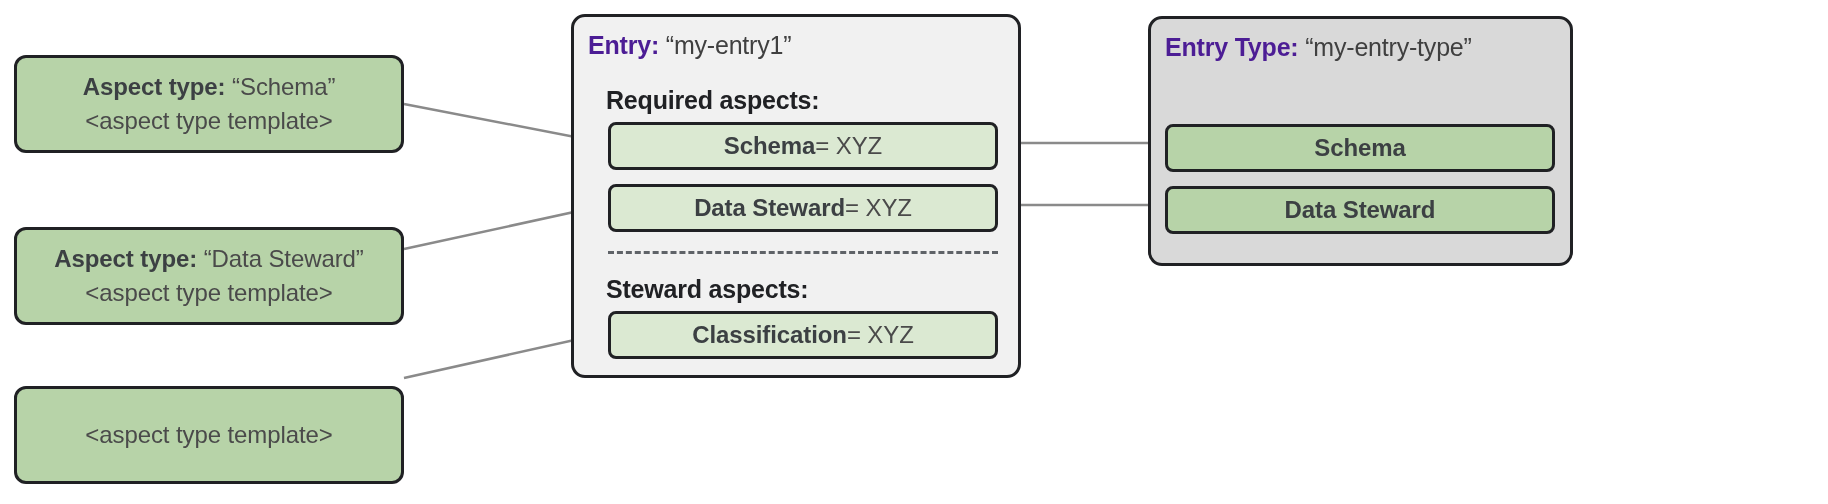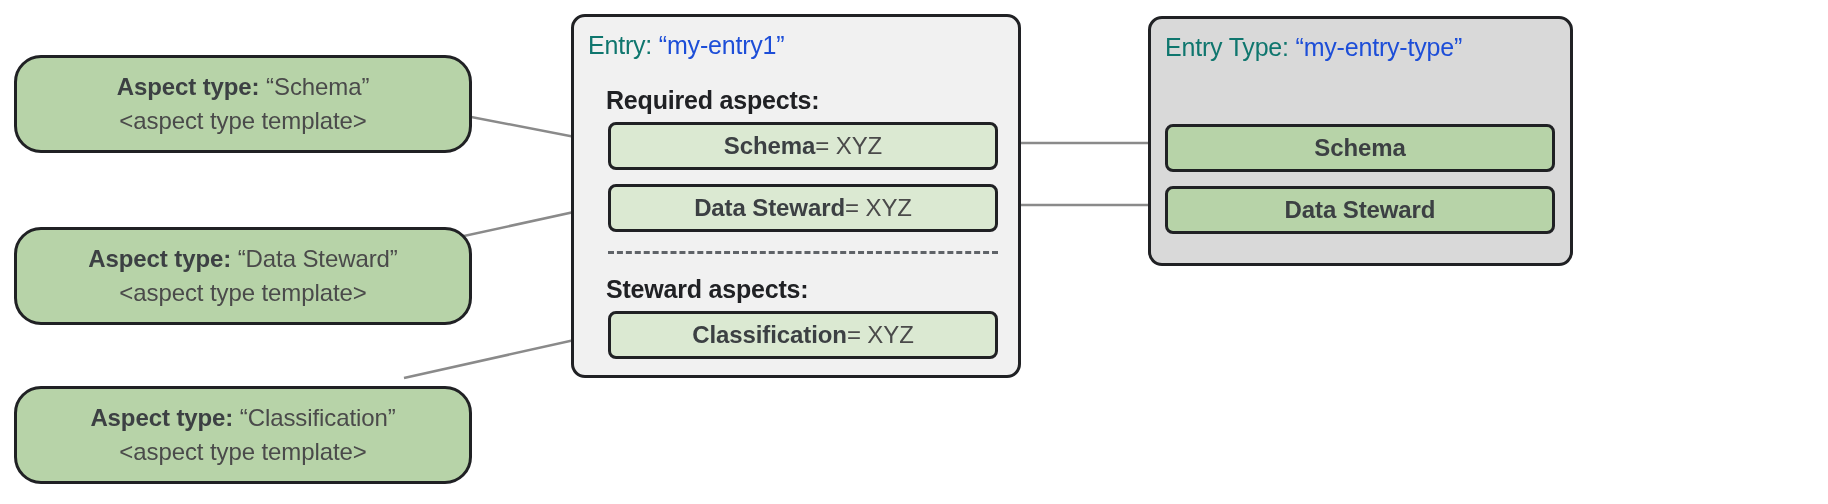--- a/index.html
+++ b/index.html
@@ -39,29 +39,28 @@
     position: absolute;
     box-sizing: border-box;
     border: 3px solid #202124;
     border-radius: 12px;
     z-index: 2;
   }
 
   
   .aspect-type-card {
     background: #b7d3a8;
-    width: 458px;
+    width: 390px;
     height: 98px;
     left: 14px;
     display: flex;
     flex-direction: column;
     align-items: center;
     justify-content: center;
     gap: 6px;
-    border-radius: 27px;
   }
   .aspect-type-card .line-1 {
     font-size: 24px;
     color: #3c4043;
     white-space: nowrap;
     letter-spacing: -0.1px;
   }
   .aspect-type-card .line-1 .key {
     font-weight: bold;
     color: #3c4043;
@@ -91,22 +90,22 @@
     height: 364px;
     border-radius: 14px;
     padding: 0;
   }
   .panel-title {
     position: absolute;
     font-size: 25px;
     white-space: nowrap;
     letter-spacing: -0.2px;
   }
-  .panel-title .key { font-weight: normal; color: #0f766e; }
-  .panel-title .val { font-weight: normal; color: #1d4ed8; }
+  .panel-title .key { font-weight: bold; color: #4c1d95; }
+  .panel-title .val { font-weight: normal; color: #404040; }
 
   #entry-panel .panel-title { left: 14px; top: 14px; }
 
   .section-label {
     position: absolute;
     font-size: 25px;
     color: #202124;
     white-space: nowrap;
     letter-spacing: -0.2px;
     font-weight: bold;
@@ -204,24 +203,20 @@
 
   <div class="card aspect-type-card" id="aspect-type-card-1">
     <div class="line-1">
       <span class="key">Aspect type:</span>
       <span class="val">“Data Steward”</span>
     </div>
     <div class="line-2">&lt;aspect type template&gt;</div>
   </div>
 
   <div class="card aspect-type-card" id="aspect-type-card-2">
-    <div class="line-1">
-      <span class="key">Aspect type:</span>
-      <span class="val">“Classification”</span>
-    </div>
     <div class="line-2">&lt;aspect type template&gt;</div>
   </div>
 
   <div class="card" id="entry-panel">
 
     <div class="panel-title">
       <span class="key">Entry:</span>
       <span class="val">“my-entry1”</span>
     </div>
 

